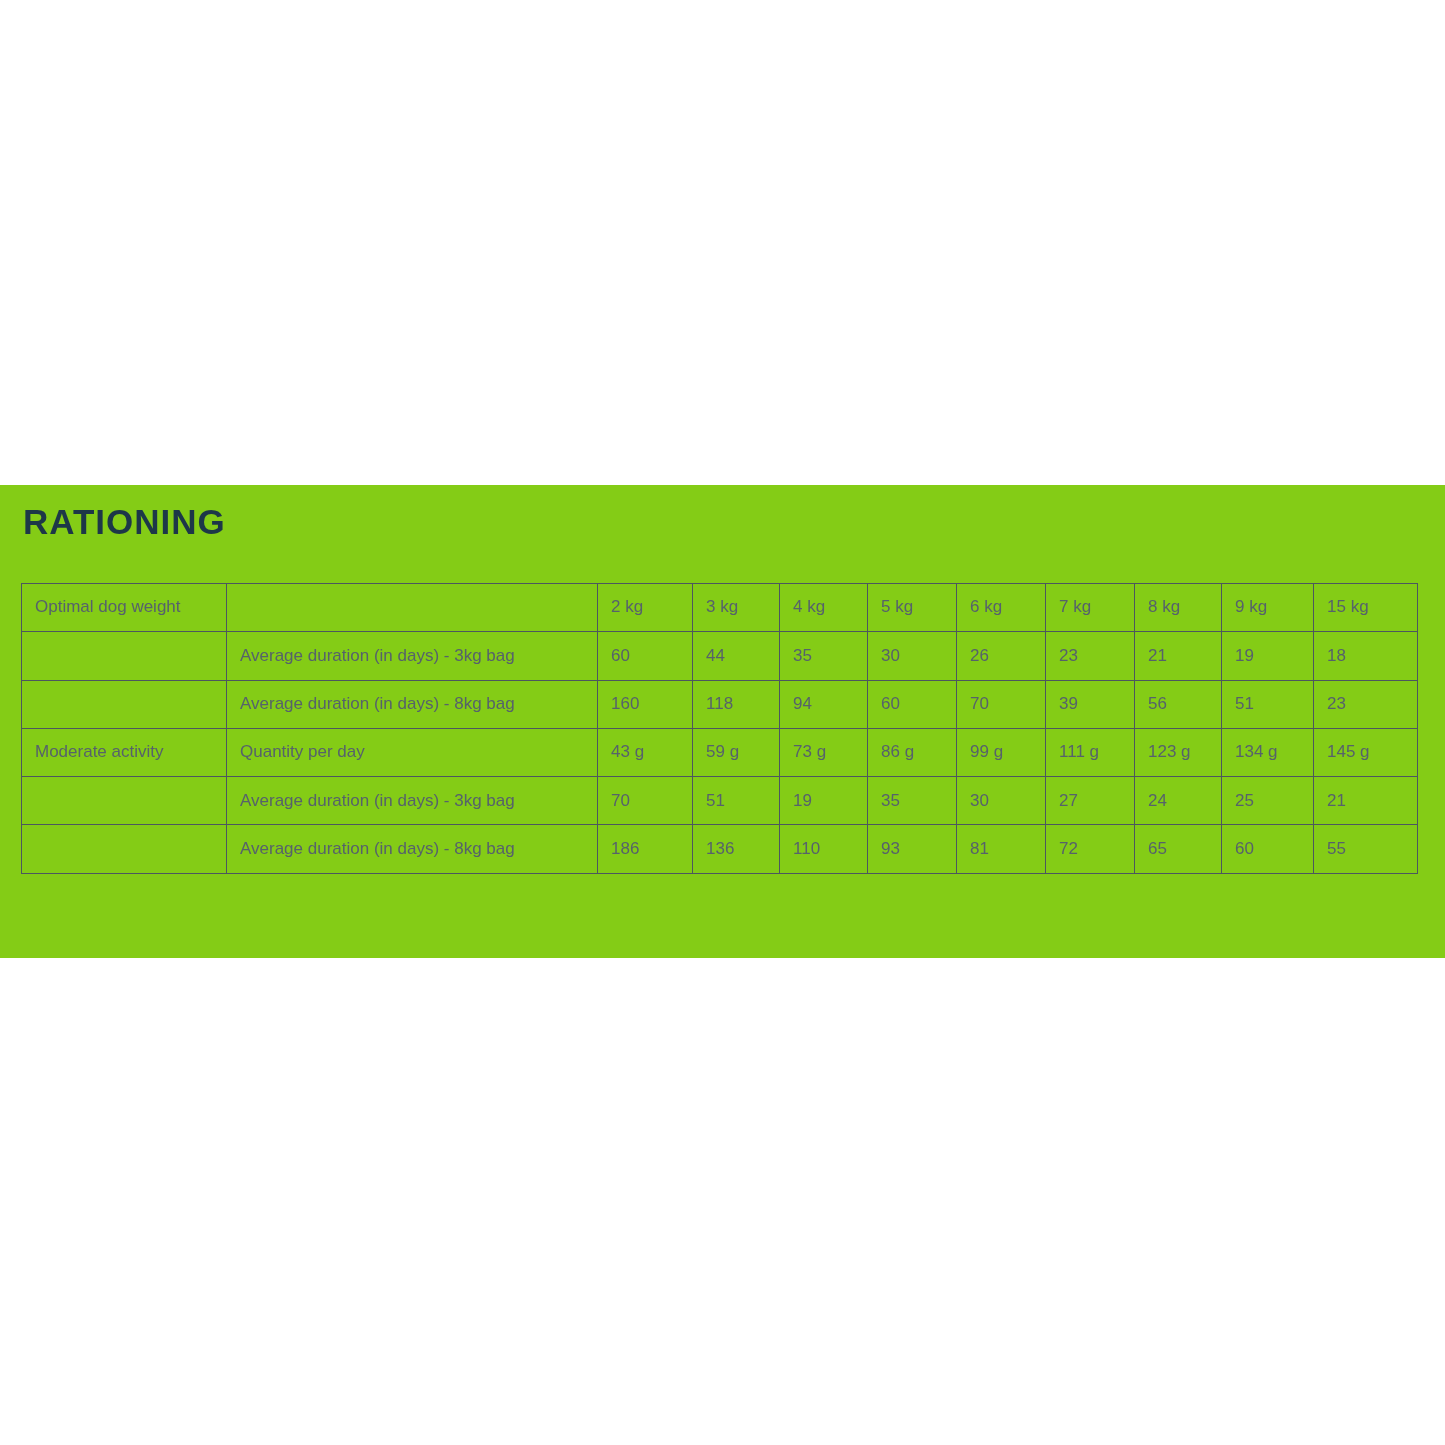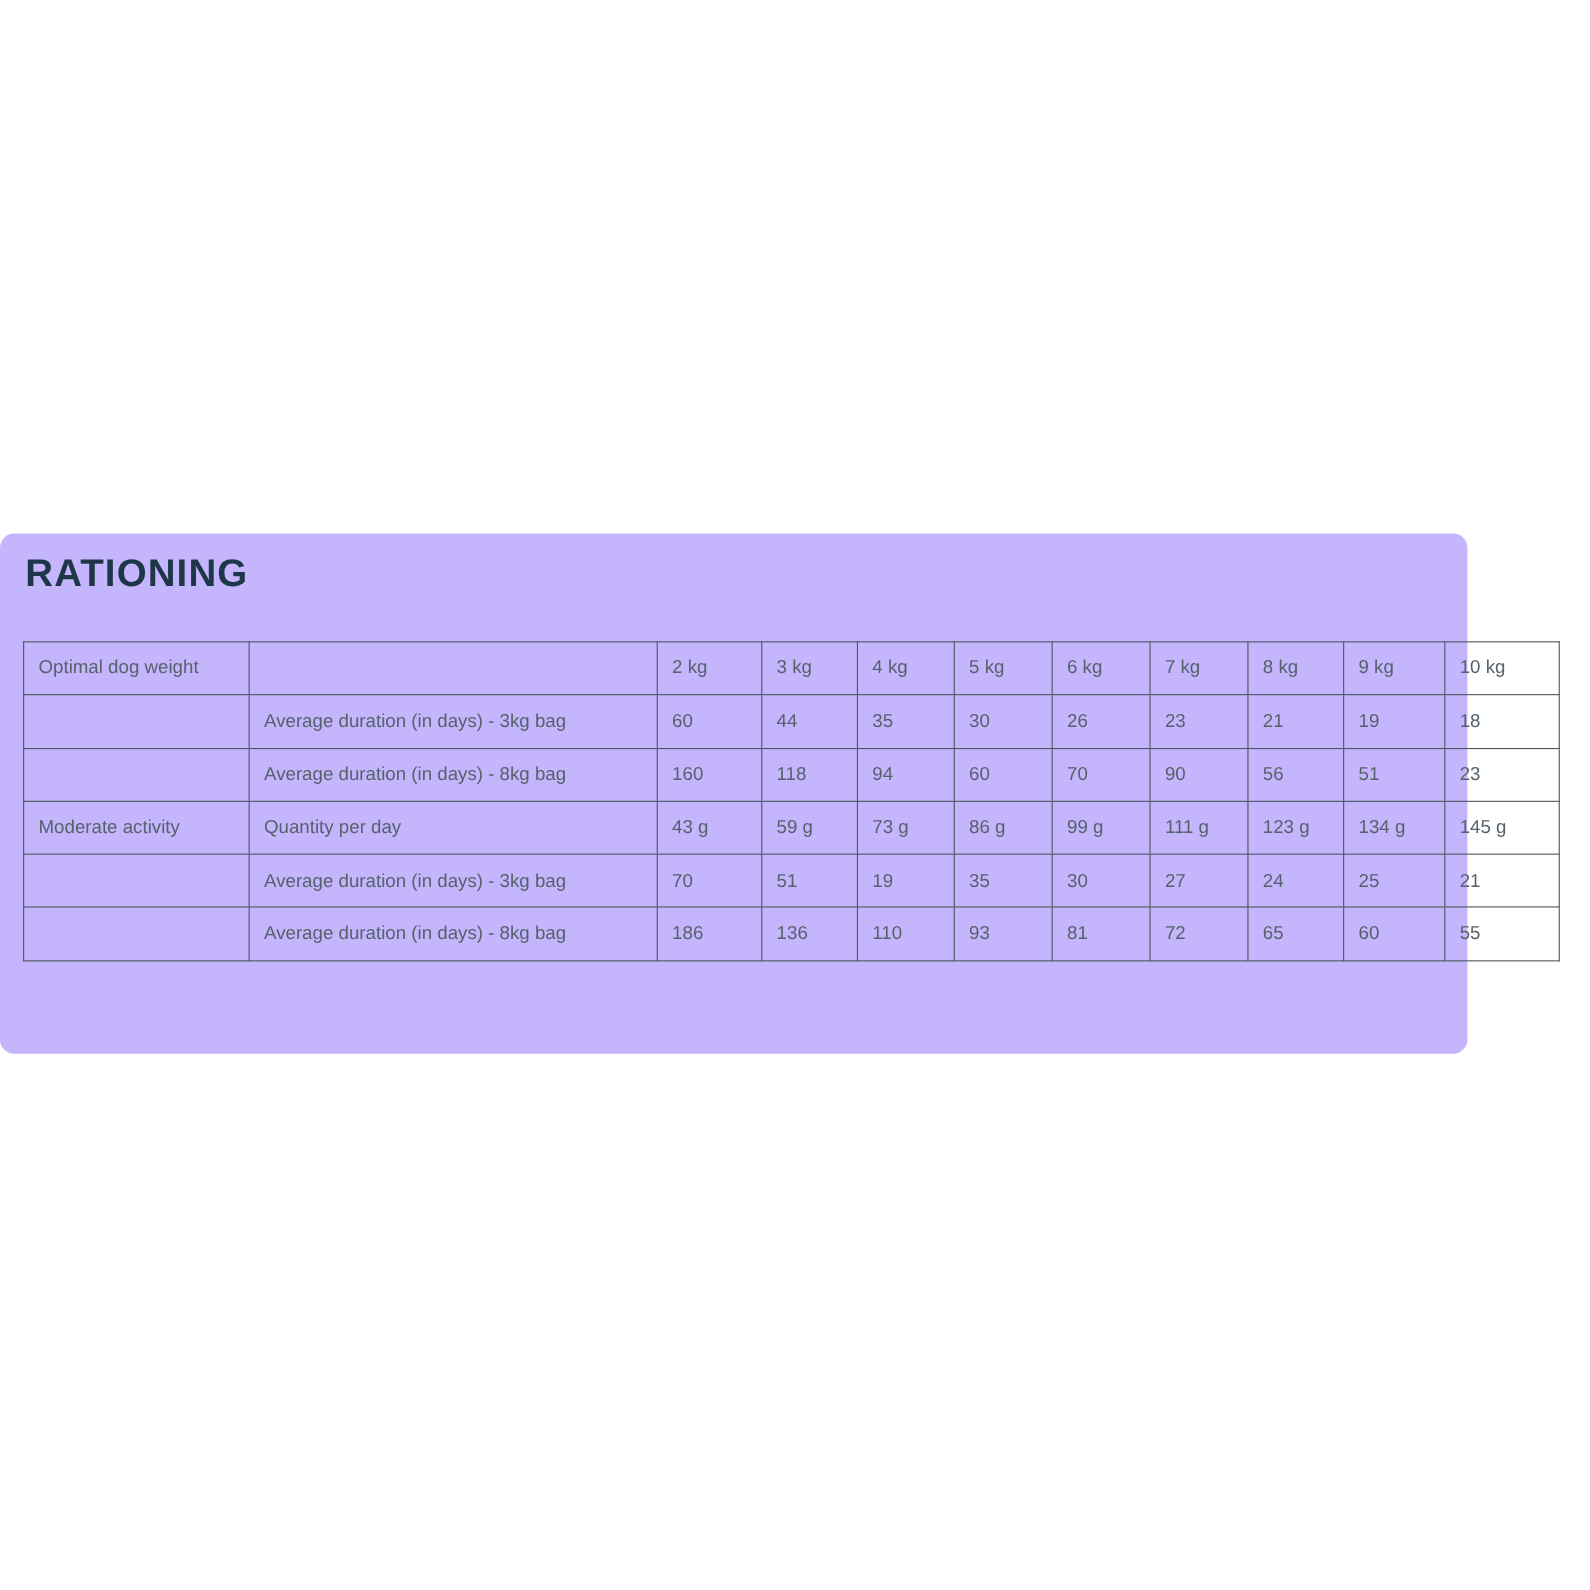--- a/index.html
+++ b/index.html
@@ -9,24 +9,23 @@
     width: 1445px;
     height: 1445px;
     font-family: "Liberation Sans", sans-serif;
     position: relative;
     overflow: hidden;
   }
   .band {
     position: absolute;
     left: 0;
     top: 485px;
-    width: 1334px;
+    width: 1445px;
     height: 473px;
-    background: #c4b5fd;
-    border-radius: 13px;
+    background: #84cc16;
   }
   .section-title {
     margin: 0;
     padding: 16px 0 0 23px;
     font-size: 35px;
     line-height: 1.2;
     font-weight: 800;
     letter-spacing: 1px;
     color: #1d3748;
   }
@@ -76,21 +75,21 @@
             <td>Optimal dog weight</td>
             <td></td>
             <td>2 kg</td>
             <td>3 kg</td>
             <td>4 kg</td>
             <td>5 kg</td>
             <td>6 kg</td>
             <td>7 kg</td>
             <td>8 kg</td>
             <td>9 kg</td>
-            <td>10 kg</td>
+            <td>15 kg</td>
           </tr>
           <tr>
             <td></td>
             <td>Average duration (in days) - 3kg bag</td>
             <td>60</td>
             <td>44</td>
             <td>35</td>
             <td>30</td>
             <td>26</td>
             <td>23</td>
@@ -99,21 +98,21 @@
             <td>18</td>
           </tr>
           <tr>
             <td></td>
             <td>Average duration (in days) - 8kg bag</td>
             <td>160</td>
             <td>118</td>
             <td>94</td>
             <td>60</td>
             <td>70</td>
-            <td>90</td>
+            <td>39</td>
             <td>56</td>
             <td>51</td>
             <td>23</td>
           </tr>
           <tr>
             <td>Moderate activity</td>
             <td>Quantity per day</td>
             <td>43 g</td>
             <td>59 g</td>
             <td>73 g</td>

